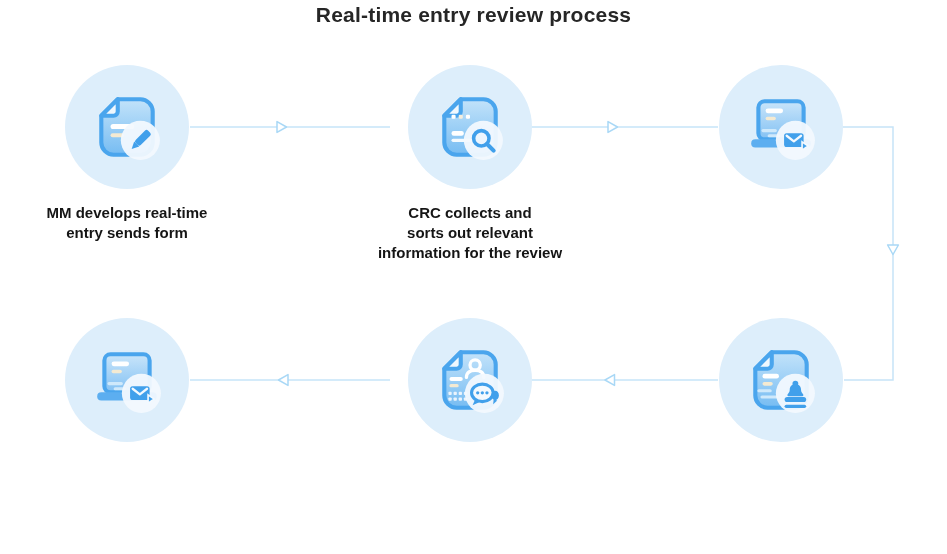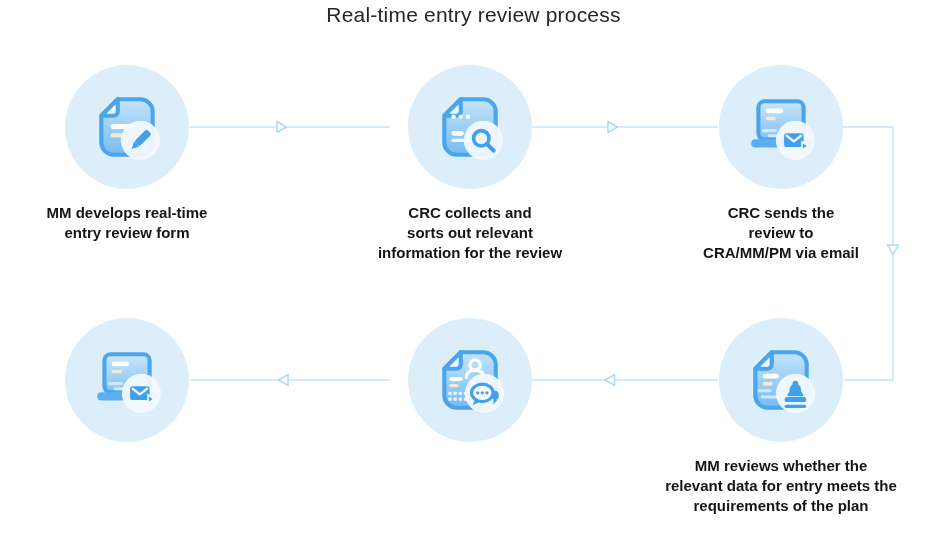--- a/index.html
+++ b/index.html
@@ -7,21 +7,21 @@
     position:relative;
     width:947px;height:554px;
     background:#ffffff;
     font-family:"Liberation Sans", sans-serif;
     overflow:hidden;
   }
   .title{
     position:absolute;top:0;left:0;right:0;
     margin:0;padding-top:3px;
     text-align:center;
-    font-size:21px;font-weight:400;
+    font-size:21px;font-weight:700;
     color:#262626;
     letter-spacing:0.2px;
   }
   .connectors{position:absolute;left:0;top:0;}
   .cl{stroke:#c6e4f8;stroke-width:1.5;fill:none;}
   .ah{fill:#ffffff;stroke:#a9d8f6;stroke-width:1.5;stroke-linejoin:round;}
   .step{
     position:absolute;
     width:300px;
     display:flex;flex-direction:column;align-items:center;
@@ -75,21 +75,21 @@
         <rect x="20" y="33" width="23" height="5" rx="2.5" fill="#ffffff"></rect>
         <rect x="20" y="42" width="13" height="4" rx="2" fill="#f4ead2"></rect>
         <circle cx="49" cy="49" r="19" fill="#f3f9fe" fill-opacity="0.94"></circle>
         <g transform="rotate(45 49 49)">
           <rect x="45.5" y="37" width="7" height="17" rx="2" fill="#41a0eb"></rect>
           <path d="M45.5 54 L49 61 L52.5 54 Z" fill="#41a0eb"></path>
         </g>
       </svg>
     </div>
     <div class="label">MM develops real-time
-entry review form</div>
+entry sends form</div>
   </div>
 
   <div class="step r1 c2">
     <div class="bubble">
       <svg width="74" height="74" viewBox="0 0 72 72">
         <defs>
             <linearGradient id="gB" x1="0" y1="0" x2="0" y2="1">
           <stop offset="0" stop-color="#c3e3fa"></stop>
               <stop offset="1" stop-color="#76bcf2"></stop>
         </linearGradient>
@@ -125,23 +125,20 @@
         <rect x="21" y="18" width="17" height="4.5" rx="2.2" fill="#ffffff"></rect>
         <rect x="21" y="26" width="10" height="3.5" rx="1.75" fill="#f4ead2"></rect>
         <rect x="17" y="38" width="15" height="3" rx="1.5" fill="#cfe9fb"></rect>
         <rect x="23" y="43" width="12" height="3" rx="1.5" fill="#cfe9fb"></rect>
         <circle cx="50" cy="49" r="19" fill="#f3f9fe" fill-opacity="0.94"></circle>
         <rect x="39" y="42" width="19" height="13.5" rx="2.5" fill="#41a0eb"></rect>
         <path d="M41.5 44.5 L48.5 50 L55.5 44.5" stroke="#f3f9fe" stroke-width="2.2" fill="none" stroke-linecap="round" stroke-linejoin="round"></path>
         <path d="M56.5 50.5 L62.5 54.5 L56.5 58.5 Z" fill="#41a0eb" stroke="#f3f9fe" stroke-width="1.6"></path>
       </svg>
     </div>
-    <div class="label">CRC sends the
-review to
-CRA/MM/PM via email</div>
   </div>
 
   <div class="step r2 c1">
     <div class="bubble">
       <svg width="74" height="74" viewBox="0 0 72 72">
         <defs>
             <linearGradient id="gD" x1="0" y1="0" x2="0" y2="1">
           <stop offset="0" stop-color="#c9e5fa"></stop>
               <stop offset="1" stop-color="#83c1f3"></stop>
         </linearGradient>
@@ -212,18 +209,15 @@
         <rect x="18" y="38" width="10" height="3.5" rx="1.75" fill="#f4ead2"></rect>
         <rect x="13" y="45" width="14" height="3" rx="1.5" fill="#cfe9fb"></rect>
         <rect x="16" y="51" width="17" height="3" rx="1.5" fill="#cfe9fb"></rect>
         <circle cx="50" cy="49" r="19" fill="#f3f9fe" fill-opacity="0.94"></circle>
         <circle cx="50" cy="39.5" r="2.8" fill="#41a0eb"></circle>
         <path d="M50 40 C46.5 40 44.5 42.5 44.5 45.5 C44.5 47.5 43.5 48.8 42.5 49.8 C41.8 50.5 42.3 51.8 43.3 51.8 H56.7 C57.7 51.8 58.2 50.5 57.5 49.8 C56.5 48.8 55.5 47.5 55.5 45.5 C55.5 42.5 53.5 40 50 40 Z" fill="#41a0eb"></path>
         <rect x="39.5" y="52.5" width="21" height="5" rx="2.5" fill="#41a0eb"></rect>
         <rect x="39.5" y="60" width="21" height="3.2" rx="1.6" fill="#41a0eb"></rect>
       </svg>
     </div>
-    <div class="label">MM reviews whether the
-relevant data for entry meets the
-requirements of the plan</div>
   </div>
 
 </div>
 
 </body></html>

